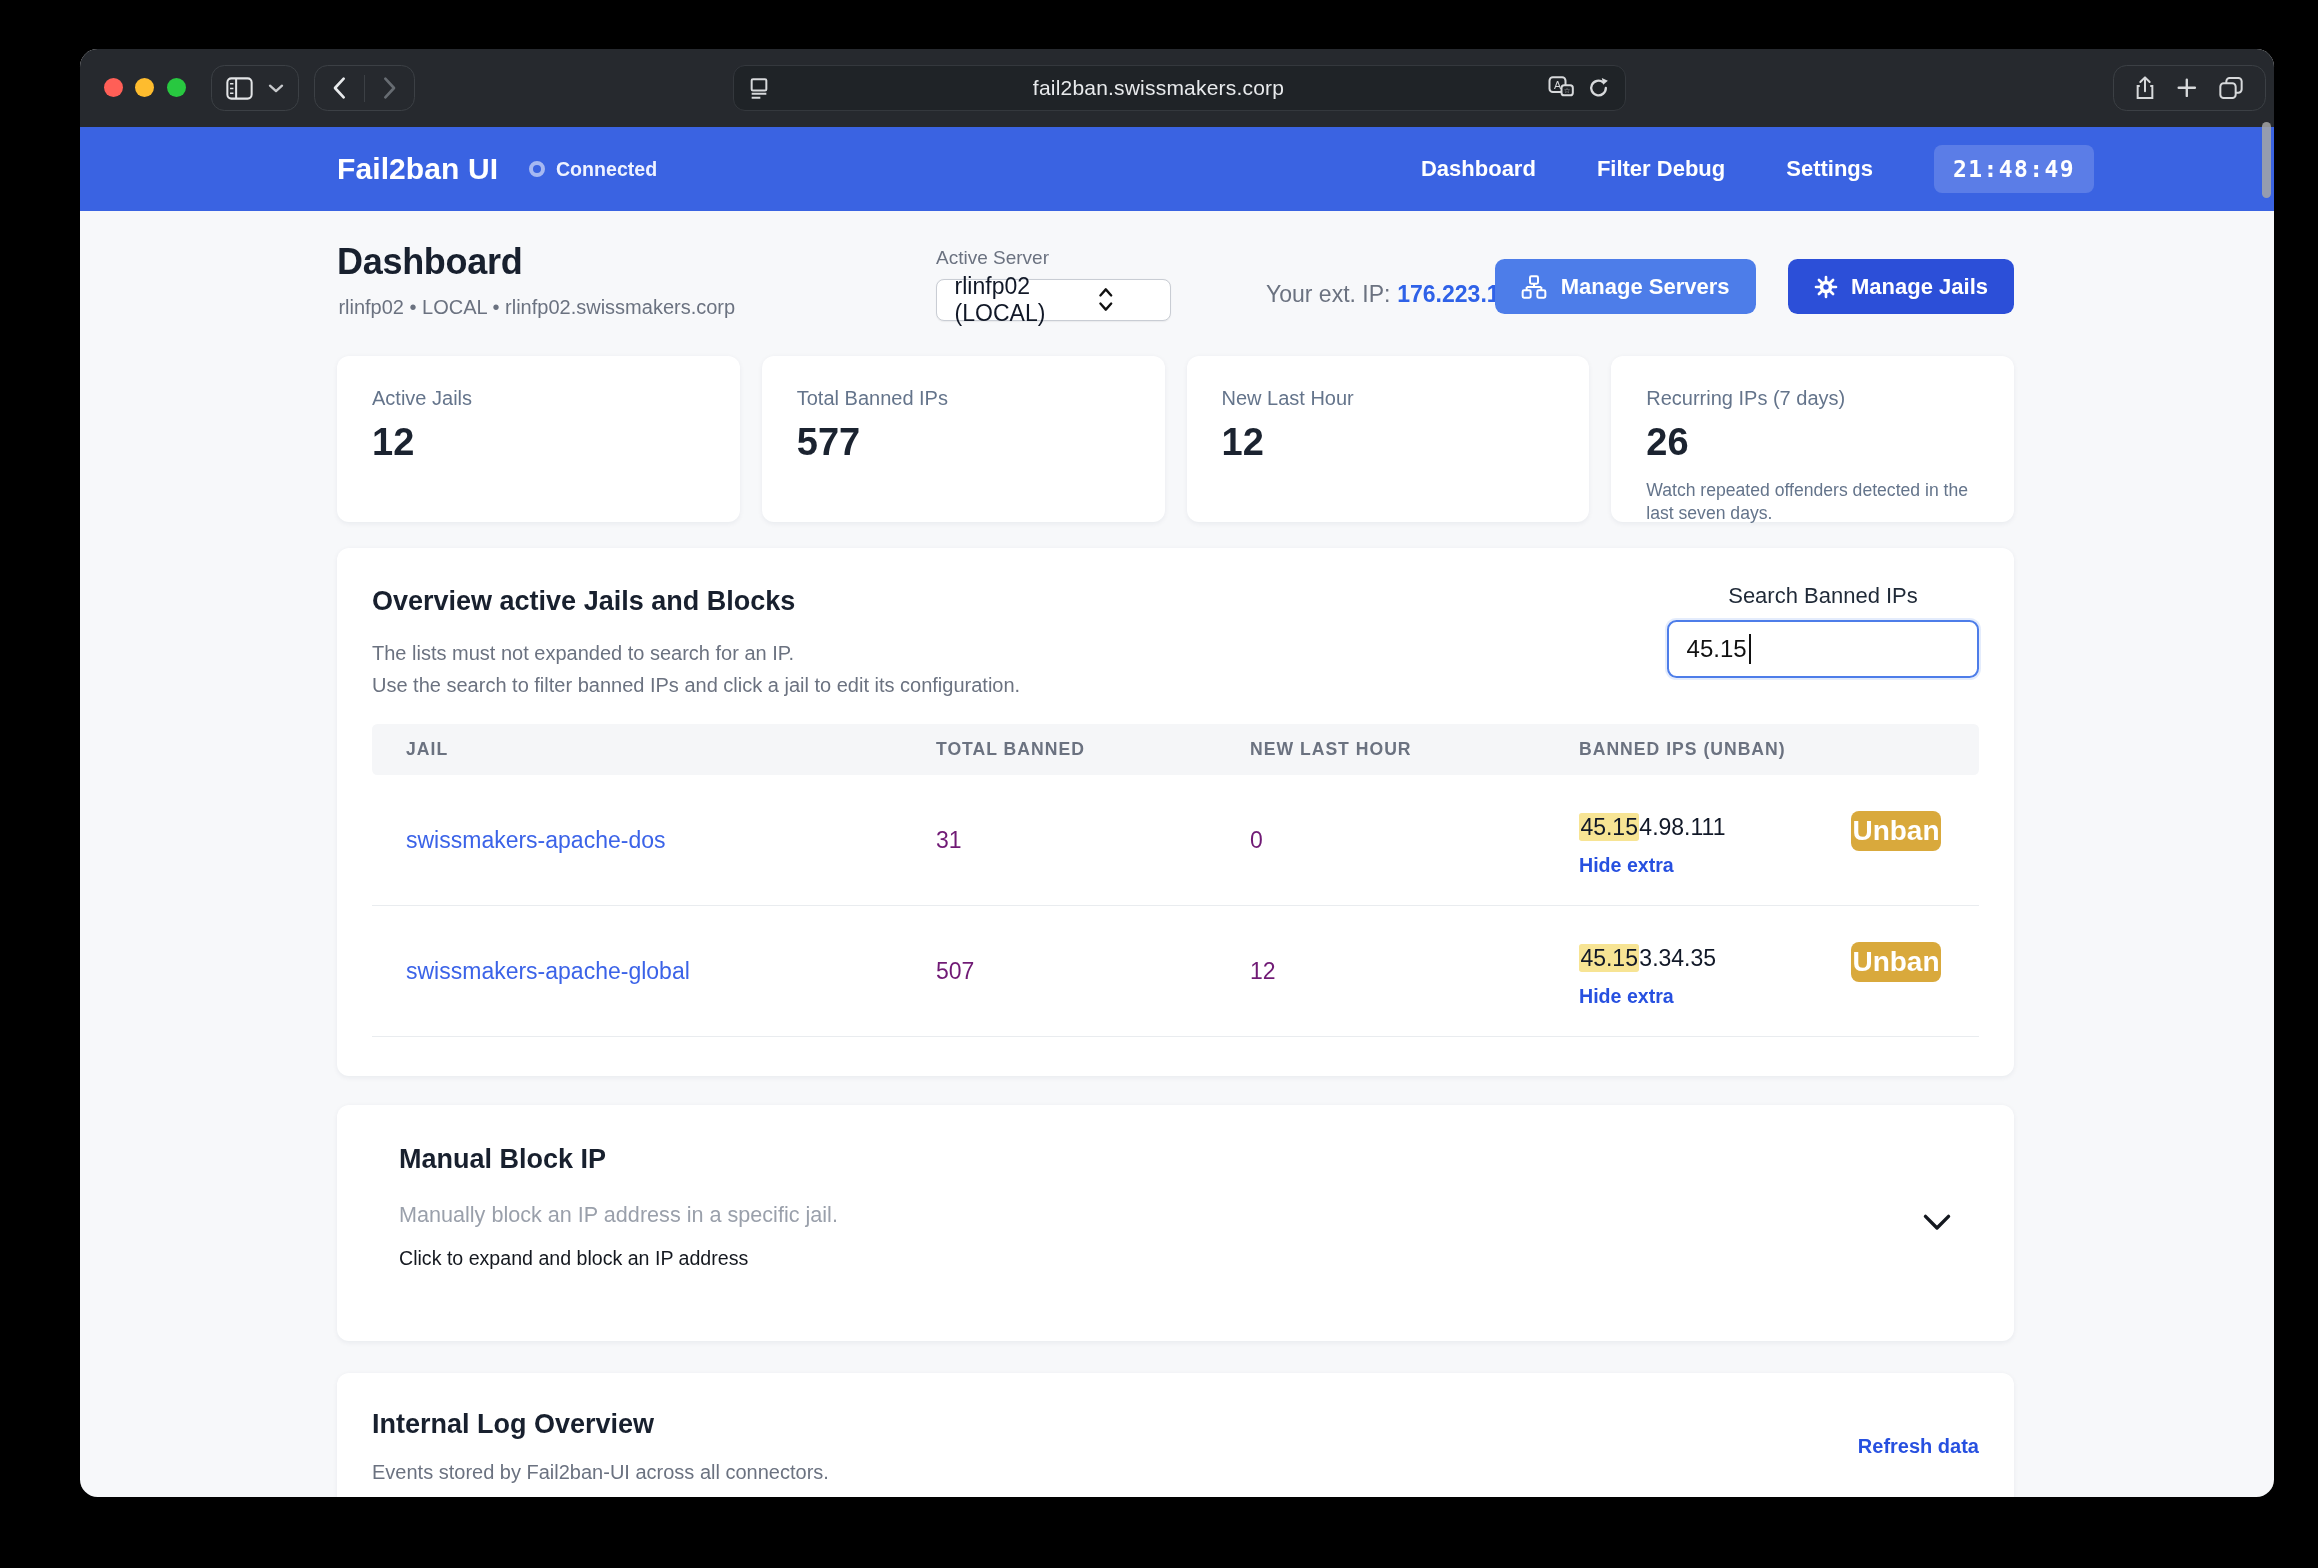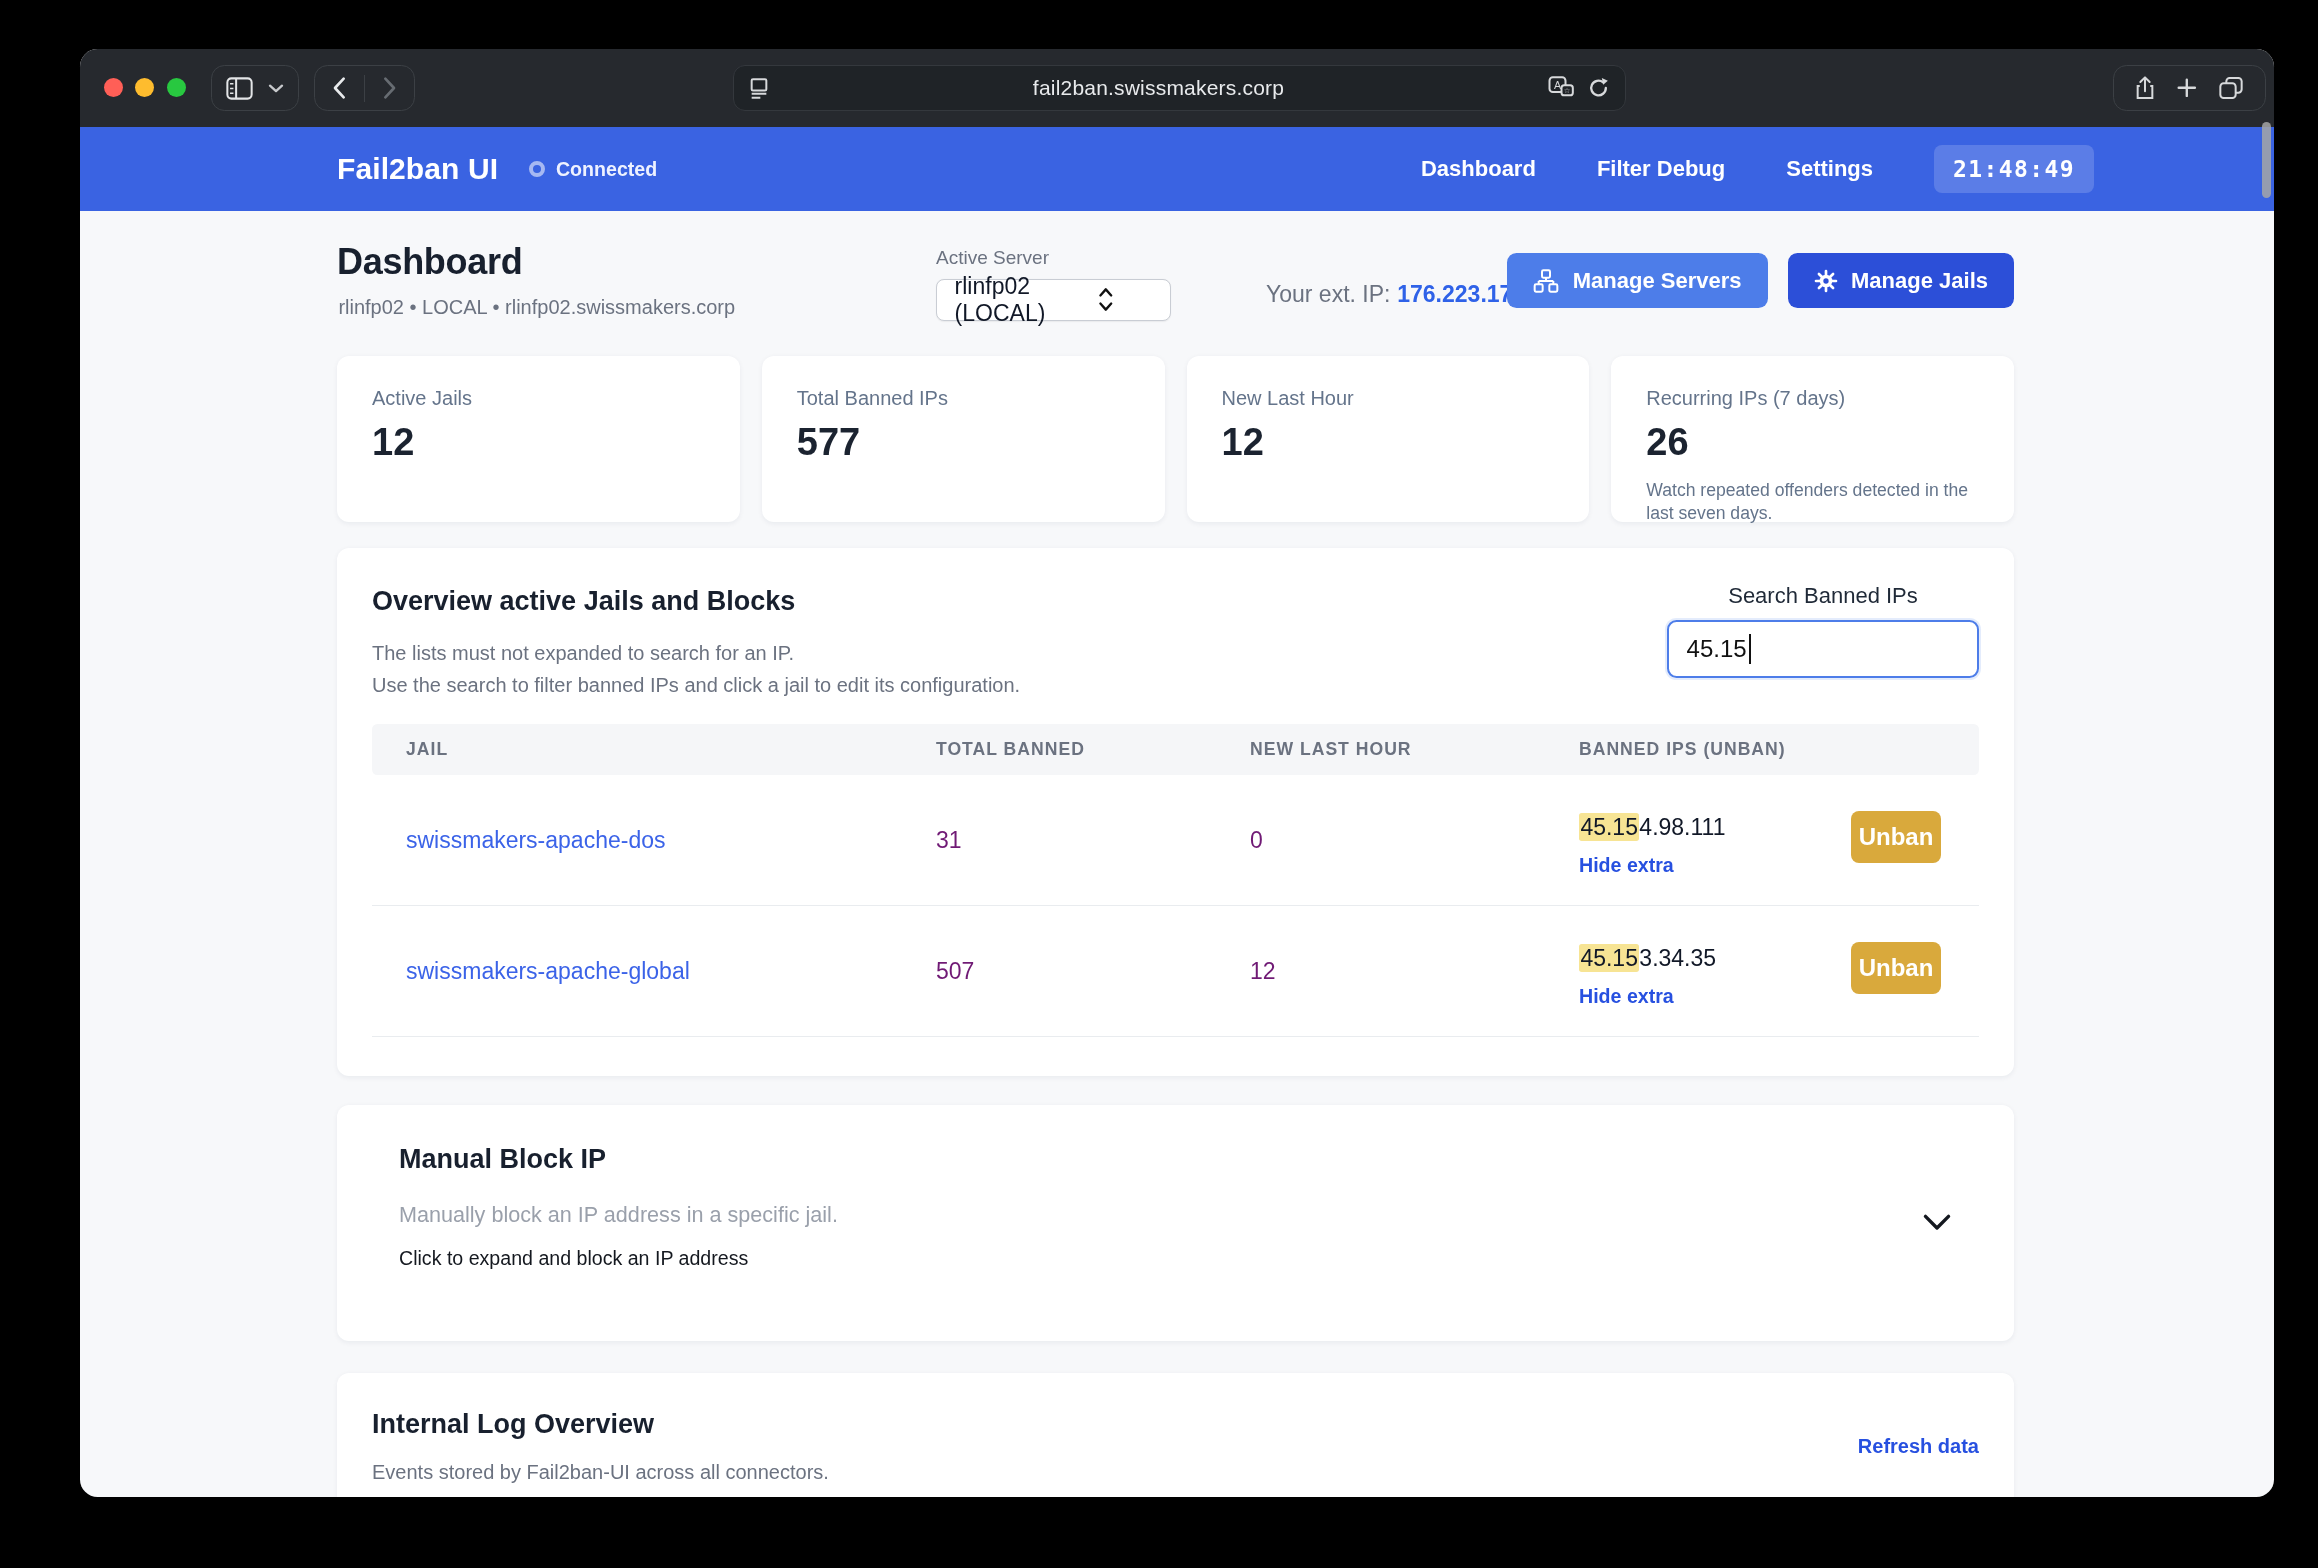--- a/index.html
+++ b/index.html
@@ -45,21 +45,21 @@
   .page-title { position:absolute; left:0; top:30px; font-size:36px; font-weight:800; color:#18202e; letter-spacing:-0.3px; }
   .page-sub { position:absolute; left:1.4px; top:85px; font-size:20px; color:#6b7280; }
   .srv-block { position:absolute; left:599px; top:36px; }
   .srv-label { font-size:19px; color:#6b7280; }
   .srv-select { margin-top:9.5px; width:235px; height:42px; background:#fff; border:1.4px solid #c9cdd4;
                 border-radius:8px; display:flex; align-items:center; padding:0 13.5px 0 17.6px;
                 font-size:23px; color:#111827; box-shadow:0 0.7px 1.4px rgba(0,0,0,.06); cursor:pointer; }
   .srv-select span { flex:1; }
   .extip { position:absolute; left:929px; top:70px; font-size:23px; color:#6b7280; }
   .extip b { color:#2f62e8; font-weight:700; margin-left:6.8px; }
-  .hdr-buttons { position:absolute; right:0; top:42px; display:flex; gap:20px; }
+  .hdr-buttons { position:absolute; right:0; top:48px; display:flex; gap:32px; }
   .btn { height:55px; border:none; border-radius:9.5px; color:#fff; font-size:22px; font-weight:600;
          display:flex; align-items:center; gap:13.5px; padding:0 26px; cursor:pointer;
          font-family:"Liberation Sans", sans-serif; }
   .btn-servers { background:#4d7de9; }
   .btn-jails { background:#2c4fd8; }
 
   .stats { display:flex; gap:22px; }
   .stat-card { flex:1; height:166px; background:#fff; border-radius:12px; padding:31px 35px;
                box-shadow:0 1.4px 5.4px rgba(20,30,60,.06); }
   .stat-label { font-size:20px; color:#64748b; }
@@ -85,22 +85,22 @@
   .t-row { display:grid; grid-template-columns:564px 314px 329px 1fr; min-height:131px;
            border-bottom:1.4px solid #e9ecef; align-items:center; }
   .c1 { padding-left:34px; }
   .jail-link { font-size:23px; color:#3b63e8; cursor:pointer; }
   .cell-num { font-size:23px; color:#701a75; }
   .c4 { display:flex; align-items:flex-start; padding-top:36px; align-self:stretch; }
   .ipstack { flex:1; }
   .ip-line { font-size:23px; color:#111827; line-height:32px; }
   .ip-mark { background:#f7e494; border-radius:2.7px; padding:1.4px 1.4px; }
   .hide-link { margin-top:10.8px; font-size:19.6px; font-weight:700; color:#2750e0; cursor:pointer; }
-  .unban-btn { width:90px; height:52px; background:#d9a93c; border:none; border-radius:8px;
-               color:#fff; font-size:24px; font-weight:600; margin-right:38px; cursor:pointer;
+  .unban-btn { width:90px; height:40px; background:#d9a93c; border:none; border-radius:8px;
+               color:#fff; font-size:28px; font-weight:600; margin-right:38px; cursor:pointer;
                font-family:"Liberation Sans", sans-serif; }
 
   .manual { margin-top:29px; height:236px; padding:39px 62px; position:relative; }
   .manual .panel-desc { margin-top:24px; color:#9aa0ab; font-size:21.6px; }
   .manual-hint { margin-top:16px; font-size:19.6px; color:#14181f; }
   .manual-chevron { position:absolute; right:62px; top:108px; }
 
   .internal { margin-top:32px; height:284px; padding:36px 35px; position:relative; }
   .internal .panel-desc { margin-top:16px; }
   .refresh-link { position:absolute; right:35px; top:62px; font-size:20px; font-weight:600;

